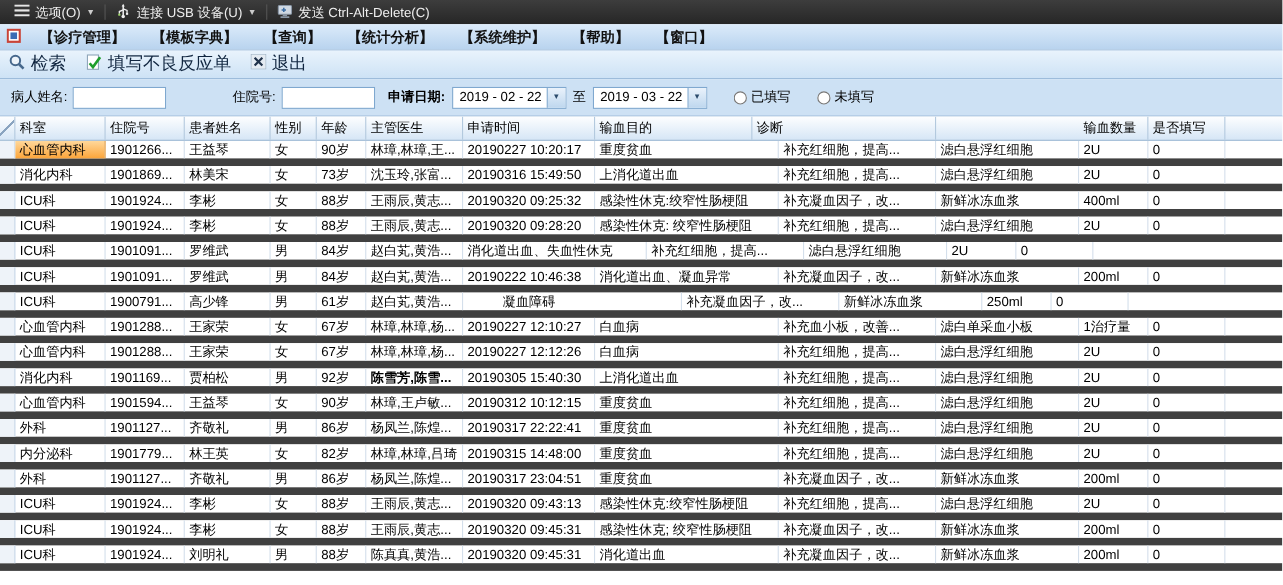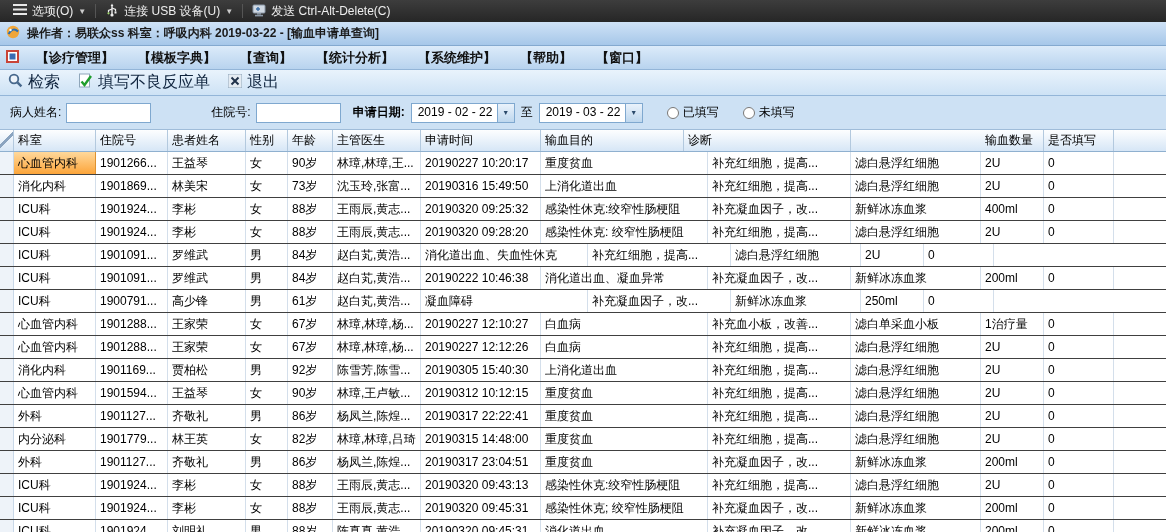--- a/index.html
+++ b/index.html
@@ -49,21 +49,21 @@
   
   .grid { flex:1; display:flex; flex-direction:column; overflow:hidden; background:#fff; }
   .grid-header { height:22px; flex:0 0 22px; display:flex;
     background:linear-gradient(#fdfeff,#d6e6f6); border-bottom:1px solid #8fb0cf;
     font-size:12px; color:#000; }
   .th { border-right:1px solid #b3c9de; display:flex; align-items:center; padding:0 4px;
     overflow:hidden; white-space:nowrap; flex:0 0 auto; }
   .th.sel { padding:0; background-image:linear-gradient(135deg, transparent 44%, #8aa4c0 44%, #8aa4c0 54%, transparent 54%); }
   .th.filler { flex:1 1 auto; border-right:none; }
   .grid-body { flex:1; overflow:hidden; }
-  .tr { display:flex; height:23px; border-bottom:1px solid #404040; background:#fff; font-size:12px; color:#000; }
+  .tr { display:flex; height:23px; border-bottom:7px solid #404040; background:#fff; font-size:12px; color:#000; }
   .td { border-right:1px solid #d4dfeb; display:flex; align-items:center; padding:0 4px;
     overflow:hidden; white-space:nowrap; flex:0 0 auto; }
   .td.sel { padding:0; background:#eef3f9; border-right:1px solid #c9d8e8; }
   .td.selected { background:linear-gradient(#ffd89b,#fca53a); border-right:1px solid #de9230; }
   .td.filler { flex:1 1 auto; border-right:none; }
 </style>
 </head>
 <body>
 
 <div class="screen">
@@ -103,30 +103,20 @@
           <rect x="1" y="2" width="12" height="8" rx="1" fill="#cfd8e2" stroke="#8a97a6"></rect>
           <rect x="5" y="10" width="4" height="1.6" fill="#8a97a6"></rect>
           <rect x="3" y="11.8" width="8" height="1.6" fill="#8a97a6"></rect>
           <path d="M4 6 h4 M6 4 v4" stroke="#3c6ea5" stroke-width="1.4"></path>
         </svg>
       </span>
       <span>发送 Ctrl-Alt-Delete(C)</span>
     </div>
   </div>
 
-  <div class="title-bar">
-    <span>
-      <svg width="16" height="16" viewBox="0 0 16 16">
-        <circle cx="8" cy="8" r="6.2" fill="#f0a63a"></circle>
-        <path d="M3.5 10 Q8 2.5 13 7.5" stroke="#2b6fb3" stroke-width="2" fill="none"></path>
-        <circle cx="5.5" cy="6" r="1.2" fill="#fff"></circle>
-      </svg>
-    </span>
-    <span>操作者：易联众ss  科室：呼吸内科  2019-03-22 - [输血申请单查询]</span>
-  </div>
 
   <div class="menu-bar">
     <span style="margin-right:4px;">
       <svg width="13" height="13">
           <rect width="13" height="13" fill="#c94438"></rect>
           <rect x="2" y="2" width="9" height="9" fill="#fff"></rect>
           <rect x="3.5" y="3.5" width="6" height="6" fill="#3a6cb4"></rect>
         </svg>
     </span>
     <span class="menu-item">【诊疗管理】</span>
@@ -311,21 +301,21 @@
           <div class="td filler"></div>
         </div>
         <div class="tr">
           <div class="td sel" style="width: 14px;"></div>
           <div class="td" style="width: 82px;">ICU科</div>
           <div class="td" style="width: 72px;">1900791...</div>
           <div class="td" style="width: 78px;">高少锋</div>
           <div class="td" style="width: 42px;">男</div>
           <div class="td" style="width: 45px;">61岁</div>
           <div class="td" style="width: 88px;">赵白芄,黄浩...</div>
-          <div class="td" style="width: 167px;">凝血障碍</div>
+          <div class="td" style="width: 167px; margin-left: 32px;">凝血障碍</div>
           <div class="td" style="width: 143px;">补充凝血因子，改...</div>
           <div class="td" style="width: 130px;">新鲜冰冻血浆</div>
           <div class="td" style="width: 63px;">250ml</div>
           <div class="td" style="width: 70px;">0</div>
           <div class="td filler"></div>
         </div>
         <div class="tr">
           <div class="td sel" style="width: 14px;"></div>
           <div class="td" style="width: 82px;">心血管内科</div>
           <div class="td" style="width: 72px;">1901288...</div>
@@ -357,21 +347,21 @@
           <div class="td" style="width: 70px;">0</div>
           <div class="td filler"></div>
         </div>
         <div class="tr">
           <div class="td sel" style="width: 14px;"></div>
           <div class="td" style="width: 82px;">消化内科</div>
           <div class="td" style="width: 72px;">1901169...</div>
           <div class="td" style="width: 78px;">贾柏松</div>
           <div class="td" style="width: 42px;">男</div>
           <div class="td" style="width: 45px;">92岁</div>
-          <div class="td" style="width: 88px;">陈雪芳,陈雪...</div>
+          <div class="td" style="width: 88px; font-weight: bold;">陈雪芳,陈雪...</div>
           <div class="td" style="width: 120px;">20190305 15:40:30</div>
           <div class="td" style="width: 167px;">上消化道出血</div>
           <div class="td" style="width: 143px;">补充红细胞，提高...</div>
           <div class="td" style="width: 130px;">滤白悬浮红细胞</div>
           <div class="td" style="width: 63px;">2U</div>
           <div class="td" style="width: 70px;">0</div>
           <div class="td filler"></div>
         </div>
         <div class="tr">
           <div class="td sel" style="width: 14px;"></div>

